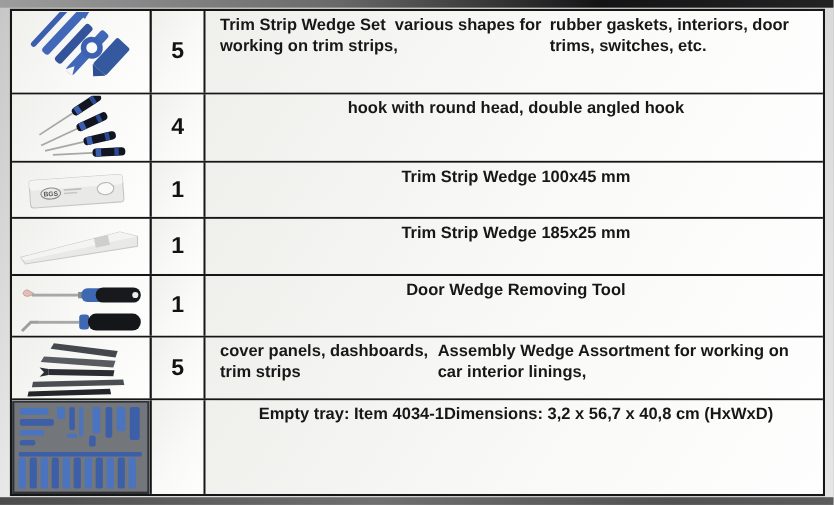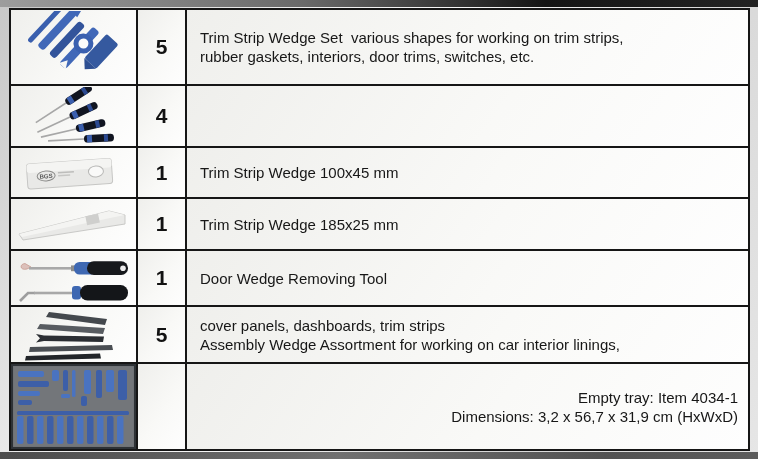--- a/index.html
+++ b/index.html
@@ -17,22 +17,22 @@
     border:2px solid #161616;display:flex;flex-direction:column;background:#f7f7f5;
   }
   .row{display:flex;border-bottom:2px solid #161616;box-sizing:border-box;}
   .row:last-child{border-bottom:none;flex:1;text-align:right;}
   .r1{height:76px}.r2{height:62px}.r3{height:51px}.r4{height:52px}.r5{height:56px}.r6{height:57px}
   .cell{background:linear-gradient(125deg,#efefec 0%,#f9f9f7 55%,#fefefe 100%);box-sizing:border-box;}
   .cell-img{width:127px;border-right:2px solid #161616;position:relative;
     display:flex;align-items:center;justify-content:center;overflow:hidden;}
   .cell-qty{width:49px;border-right:2px solid #161616;display:flex;align-items:center;justify-content:center;
     font-size:21px;font-weight:bold;color:#121212;}
-  .cell-desc{flex:1;display:flex;flex-direction:column;justify-content:center;
-    padding:3px 10px 3px 13px;font-size:15px;font-weight:normal;color:#171717;line-height:19px;white-space:pre-wrap;}
+  .cell-desc{flex:1;display:flex;justify-content:center;
+    padding:3px 10px 3px 13px;font-size:15px;font-weight:bold;color:#171717;line-height:19px;white-space:pre-wrap;}
   .tray-fill{position:absolute;inset:0;width:100%;height:100%;display:block;}
 </style>
 </head>
 <body>
 
 <div class="canvas">
   <div class="top-band"></div>
 
   <div class="parts-table">
 
@@ -88,20 +88,21 @@
             <rect x="0" y="-3.8" width="30" height="7.6" rx="3.6" fill="#111521"></rect>
             <rect x="3" y="-3.6" width="5" height="7.2" fill="#3b5fae"></rect>
             <rect x="20" y="-3.6" width="4" height="7.2" fill="#2c4a92"></rect>
           </g>
         </svg>
       </div>
       <div class="cell cell-qty">
         <span>4</span>
       </div>
       <div class="cell cell-desc">
+        <span>hook with round head, double angled hook</span>
       </div>
     </div>
 
     <div class="row r3">
       <div class="cell cell-img">
         <svg width="120" height="49" viewBox="0 0 120 49">
           <g transform="rotate(-4 60 25)">
             <rect x="13" y="13" width="85" height="25" rx="3" fill="#e9e9e7" stroke="#c6c6c4" stroke-width="1"></rect>
             <rect x="13" y="13" width="85" height="9" rx="3" fill="#f4f4f2"></rect>
             <ellipse cx="82" cy="25" rx="7.5" ry="5.5" fill="#f9f9f8" stroke="#b8b8b6" stroke-width="1"></ellipse>
@@ -212,20 +213,20 @@
           <rect x="86" y="52" width="6.5" height="28" rx="2" fill="#4a73c0"></rect>
           <rect x="96" y="52" width="6.5" height="28" rx="2" fill="#3d5fa8"></rect>
           <rect x="106" y="52" width="6.5" height="28" rx="2" fill="#4a73c0"></rect>
         </svg>
       </div>
       <div class="cell cell-qty">
         <span></span>
       </div>
       <div class="cell cell-desc">
         <span>Empty tray: Item 4034-1</span>
-        <span>Dimensions: 3,2 x 56,7 x 31,9 cm (HxWxD)</span>
+        <span>Dimensions: 3,2 x 56,7 x 40,8 cm (HxWxD)</span>
       </div>
     </div>
 
   </div>
 
   <div class="bottom-band"></div>
 </div>
 
 </body></html>

